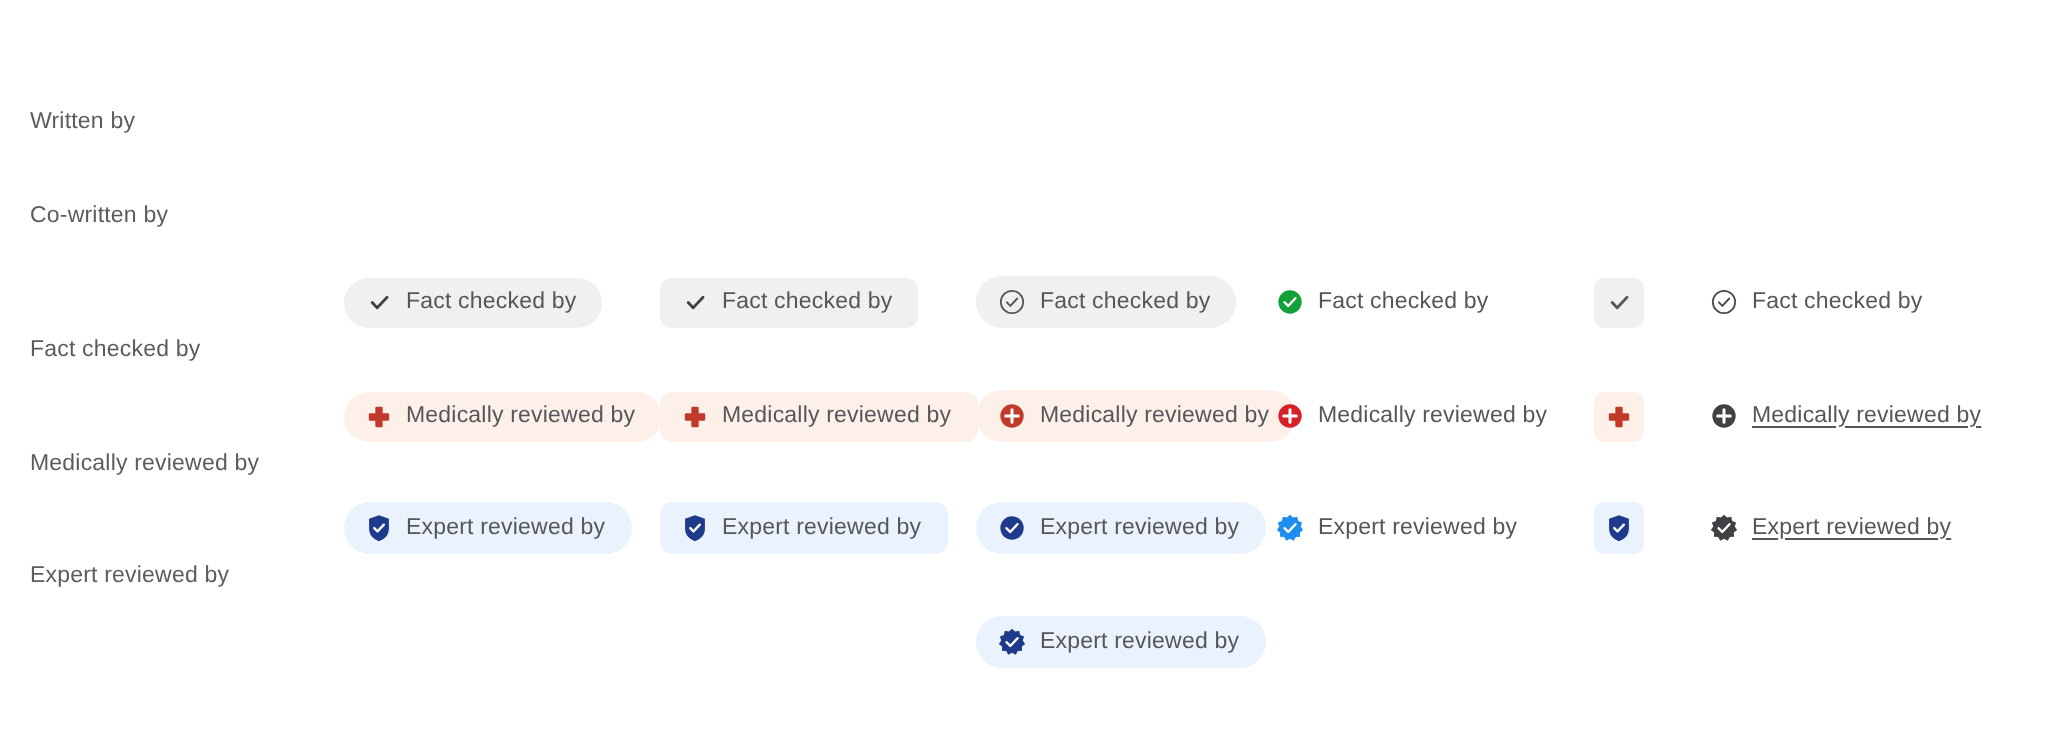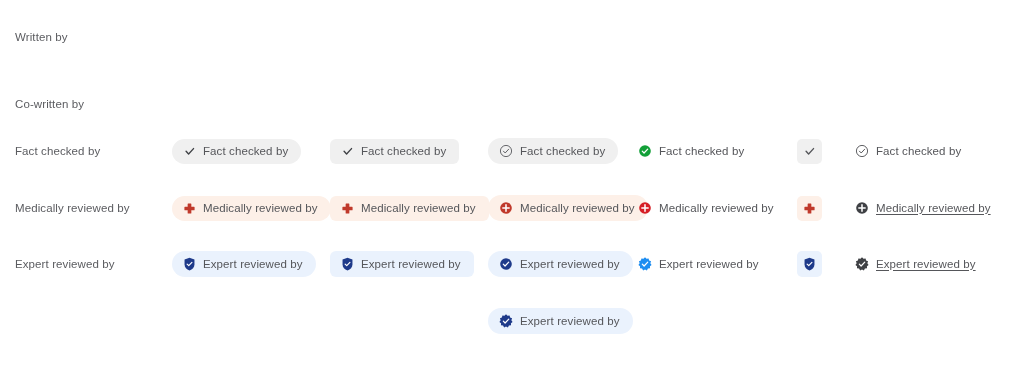--- a/index.html
+++ b/index.html
@@ -26,20 +26,21 @@
 
   
   .row-label {
     position: absolute;
     left: 15px;
     font-size: 11.5px;
     line-height: 14px;
     color: #5b5c60;
     letter-spacing: 0.1px;
     white-space: nowrap;
+    margin-top: 24px;
   }
 
   
   .cell {
     position: absolute;
     display: flex;
     align-items: center;
     height: 26px;
   }
 
@@ -76,21 +77,21 @@
   }
   .icon svg { display: block; }
 
   .badge-text { display: inline-block; }
 </style>
 </head>
 <body>
 
 <div id="grid">
     <div class="row-label" style="top: 30px;">Written by</div>
-    <div class="row-label" style="top: 97px;">Co-written by</div>
+    <div class="row-label" style="top: 77px;">Co-written by</div>
     <div class="row-label" style="top: 144px;">Fact checked by</div>
     <div class="row-label" style="top: 201px;">Medically reviewed by</div>
     <div class="row-label" style="top: 257px;">Expert reviewed by</div>
     <div class="cell" style="left: 172px; top: 138px;">
       <span class="badge pill tone-neutral">
         <span class="icon">
           <svg width="13" height="13" viewBox="0 0 24 24" aria-hidden="true">
             <path d="M20.3 5.7a1.3 1.3 0 0 1 .06 1.84l-9.1 9.8a1.3 1.3 0 0 1-1.9 0l-4.6-4.9a1.3 1.3 0 1 1 1.9-1.78l3.66 3.9 8.15-8.78a1.3 1.3 0 0 1 1.84-.08z" fill="#3f4145"></path>
           </svg>
         </span>

